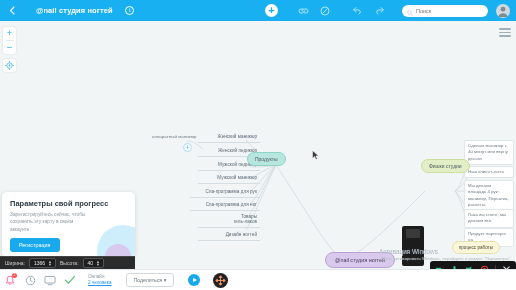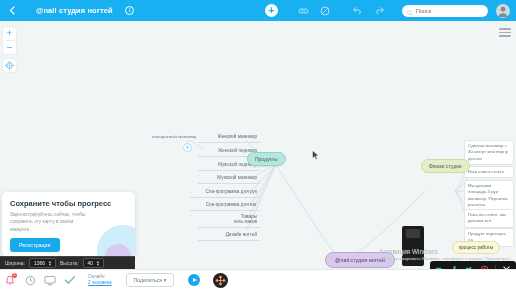--- a/index.html
+++ b/index.html
@@ -376,21 +376,21 @@
   </div>
 
   <div class="winmark">
     <div class="wm-t">Активация Windows</div>
     <div class="wm-s">Чтобы активировать Windows, перейдите в раздел "Параметры".</div>
   </div>
 
   <div class="savecard">
     <div class="sc-blob1"></div>
     <div class="sc-blob2"></div>
-    <div class="sc-title">Сохраните чтобы прогресс</div>
+    <div class="sc-title">Параметры свой прогресс</div>
     <div class="sc-text">Зарегистрируйтесь сейчас, чтобы сохранить эту карту в своём аккаунте.</div>
     <button class="sc-btn">Регистрация</button>
   </div>
 
   <div class="meet-thumb">
     <div class="cam"></div>
   </div>
   <div class="tooltip">процесс работы</div>
   <div class="meet-tools">
     <div class="mt-btn">

